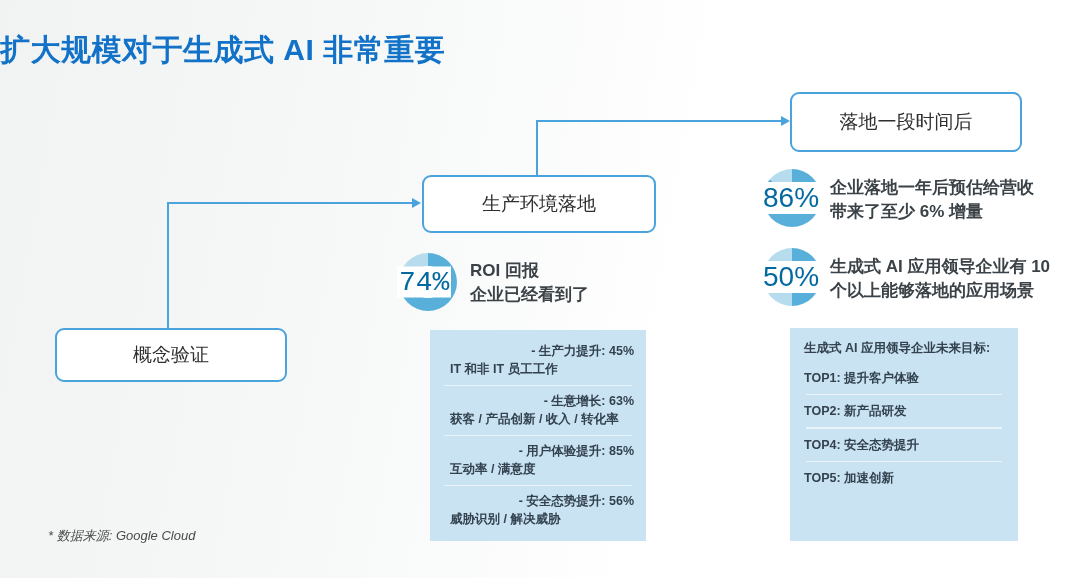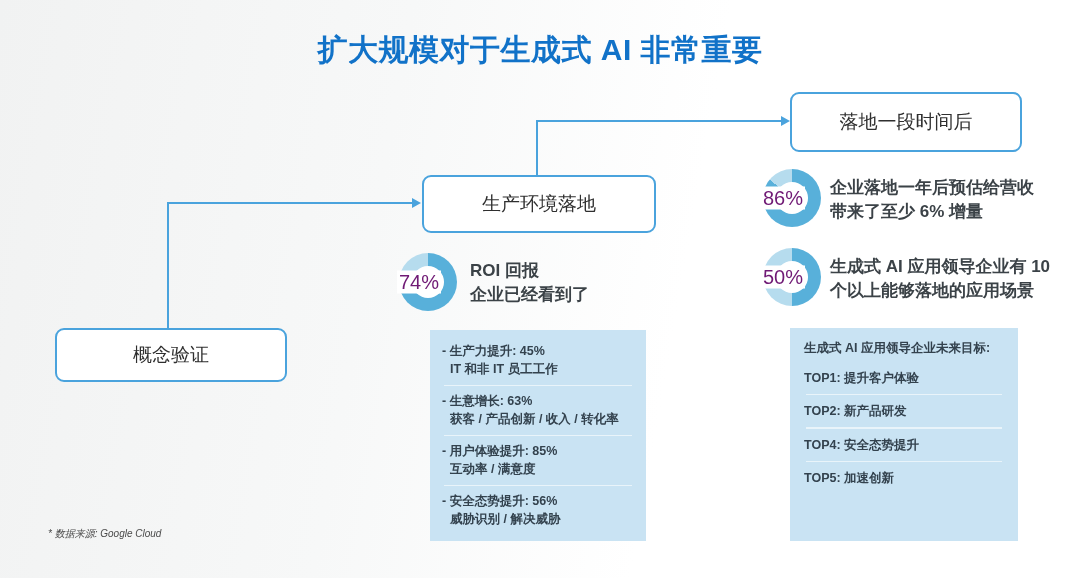--- a/index.html
+++ b/index.html
@@ -6,21 +6,21 @@
   body {
     font-family: "Liberation Sans", "DejaVu Sans", sans-serif;
     width:1080px; height:578px; overflow:hidden;
   }
   .stage {
     position:relative; width:1080px; height:578px;
     background: linear-gradient(100deg, #f1f2f2 0%, #f7f8f8 35%, #ffffff 62%);
   }
   .title {
     position:absolute; left:0; top:30px; width:1080px;
-    text-align:center; font-size:30px; font-weight:bold;
+    text-align:left; font-size:30px; font-weight:bold;
     color:#1172c8; letter-spacing:0.5px;
   }
   .flow-box {
     position:absolute; background:#ffffff;
     border:2px solid #4aa3dd; border-radius:9px;
     display:flex; align-items:center; justify-content:center;
     font-size:19px; color:#2f2f2f;
   }
   .box-poc        { left:55px;  top:328px; width:228px; height:50px; }
   .box-production { left:422px; top:175px; width:230px; height:54px; }
@@ -39,21 +39,21 @@
   .a1 { left:412px; top:198px; }
   .a2 { left:781px; top:116px; }
 
   .donut { position:absolute; width:58px; height:58px; border-radius:50%; }
   .donut .hole {
     position:absolute; left:13px; top:13px; width:32px; height:32px;
     border-radius:50%; background:#ffffff;
   }
   .donut .pct {
     position:absolute; left:-2px; top:50%; transform:translateY(-50%);
-    font-size:20px; color:#701a75; background:#ffffff; padding:0 2px;
+    font-size:28px; color:#0369a1; background:#ffffff; padding:0 2px;
     white-space:nowrap;
   }
   .d-roi      { left:399px; top:253px; }
   .d-revenue  { left:763px; top:169px; }
   .d-scenario { left:763px; top:248px;text-decoration:underline; }
 
   .stat-text {
     position:absolute; font-size:17px; line-height:1.4; color:#3b4247;
     white-space:nowrap;
     font-weight:bold;
@@ -62,31 +62,31 @@
   .t-revenue  { left:830px; top:176px; }
   .t-scenario { left:830px; top:255px; }
 
   .panel {
     position:absolute; background:#c9e3f3; color:#33424e;
     font-size:12.5px; font-weight:600; box-sizing:border-box;
   }
   .panel-mid   { left:430px; top:330px; width:216px; height:211px; padding:13px 12px; }
   .panel-right { left:790px; top:328px; width:228px; height:213px; padding:12px 14px; }
 
-  .pm-title  { line-height:1.4; white-space:nowrap; }
+  .pm-title  { line-height:1.4; white-space:nowrap;text-align:right; }
   .pm-detail { line-height:1.4; padding-left:8px; white-space:nowrap; }
   .divider   { height:1px; background:#e9f4fa; margin:7px 2px; }
 
   .pr-header { line-height:1.4; margin-bottom:4px; white-space:nowrap; }
   .pr-item   { line-height:1.3; padding:8px 0; white-space:nowrap; }
   .pr-divider{ height:1px; background:#e9f4fa; margin:0 2px; }
 
   .footer {
     position:absolute; left:48px; top:527px;
-    font-size:10px; font-style:italic; color:#4a4a4a;
+    font-size:13px; font-style:italic; color:#4a4a4a;
   }
 </style>
 </head>
 <body>
 
 <div class="stage">
 
   <div class="title">扩大规模对于生成式 AI 非常重要</div>
 
   <div class="line c1v"></div>
@@ -99,21 +99,21 @@
   <div class="flow-box box-poc">
     <span>概念验证</span>
   </div>
   <div class="flow-box box-post">
     <span>落地一段时间后</span>
   </div>
   <div class="flow-box box-production">
     <span>生产环境落地</span>
   </div>
 
-  <div class="donut d-roi" style="background: conic-gradient(rgb(88, 176, 218) 0deg, rgb(88, 176, 218) 74%, rgb(182, 220, 238) 74%, rgb(182, 220, 238) 100%);">
+  <div class="donut d-roi" style="background: conic-gradient(rgb(88, 176, 218) 0deg, rgb(88, 176, 218) 74%, rgb(182, 220, 238) 74%, rgb(182, 220, 238) 100%); font-family: Liberation Mono, monospace;">
     <div class="hole"></div>
     <div class="pct">74%</div>
   </div>
   <div class="stat-text t-roi">
     <div>ROI 回报</div>
     <div>企业已经看到了</div>
   </div>
 
   <div class="donut d-revenue" style="background: conic-gradient(rgb(88, 176, 218) 0deg, rgb(88, 176, 218) 86%, rgb(182, 220, 238) 86%, rgb(182, 220, 238) 100%);">
     <div class="hole"></div>

